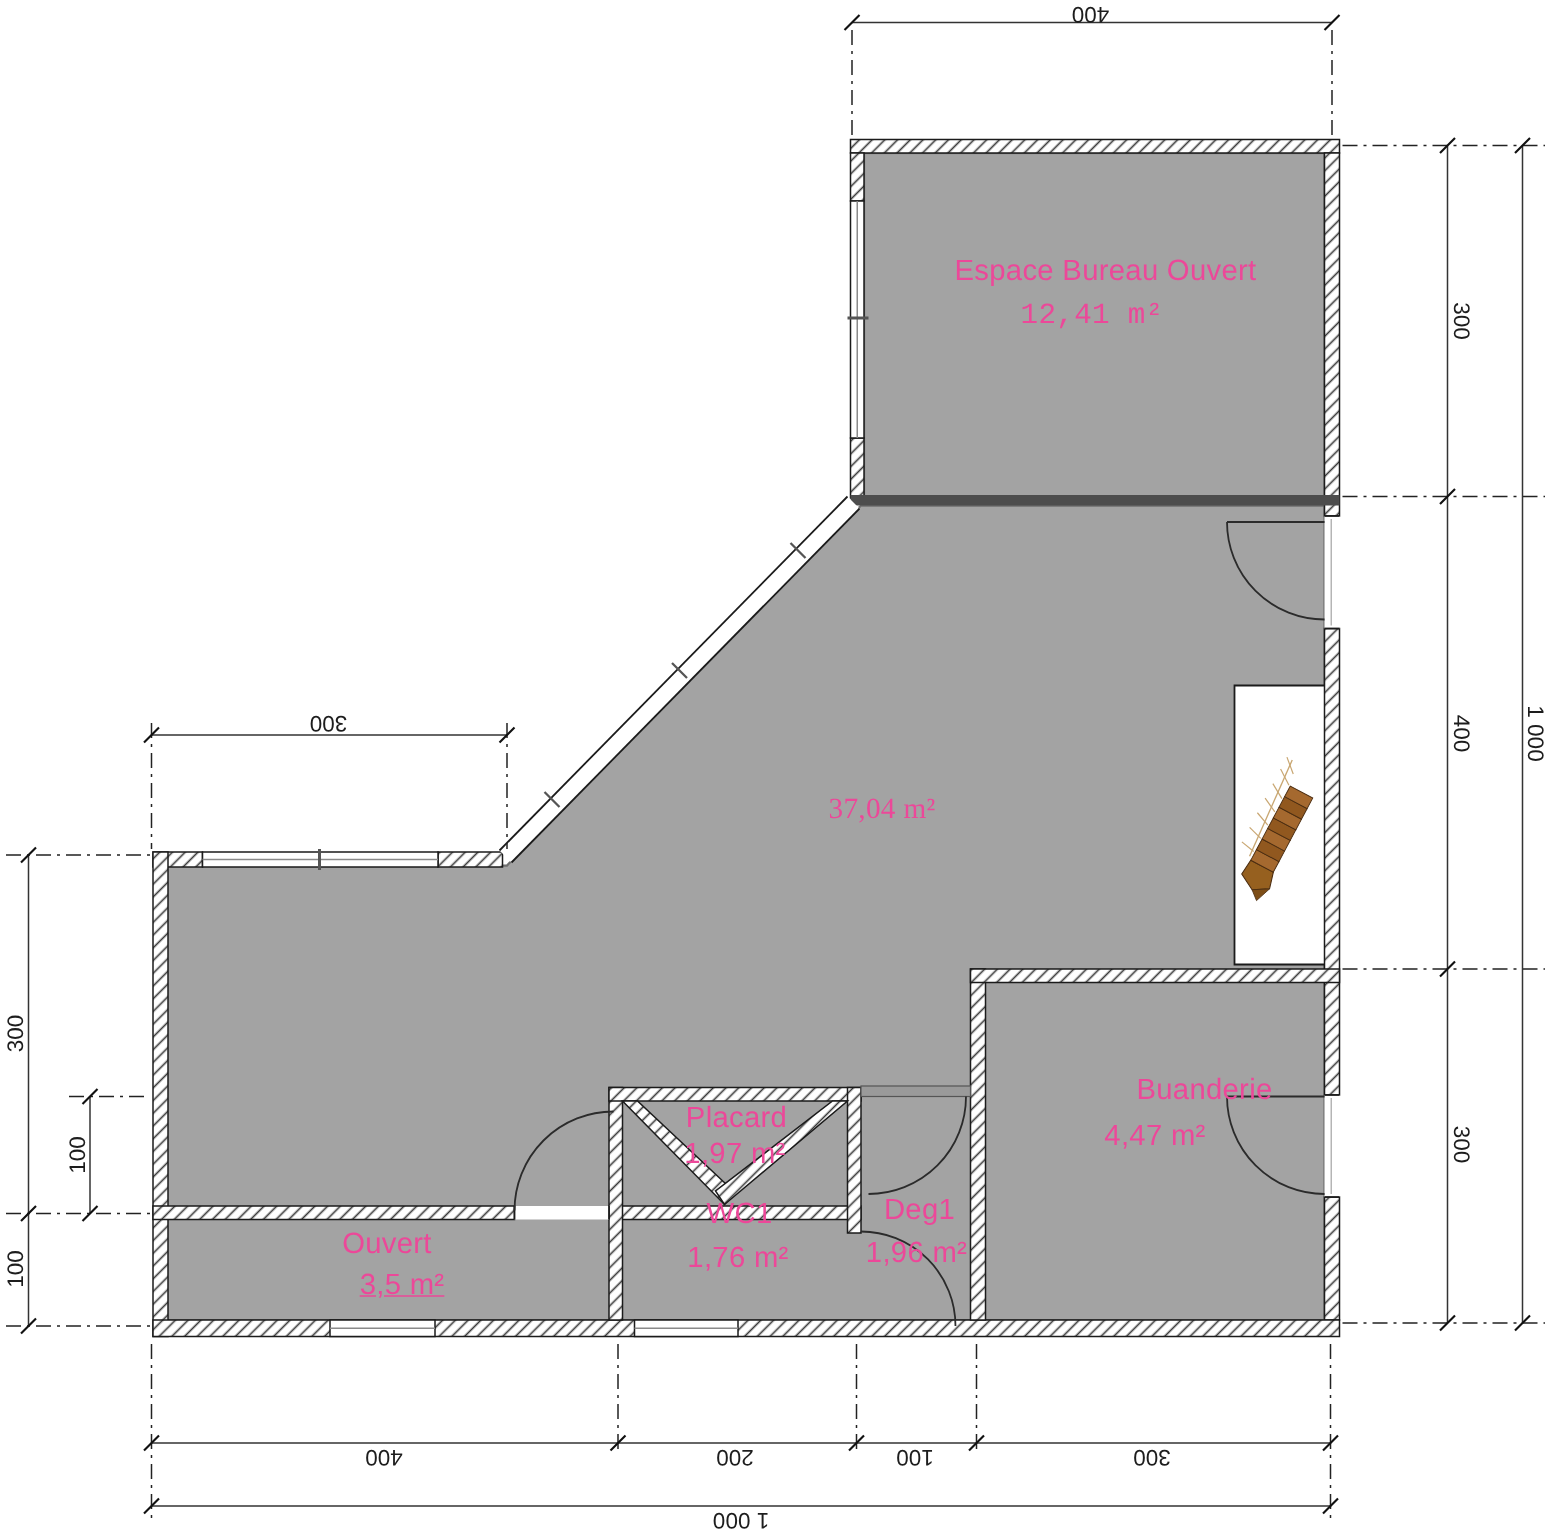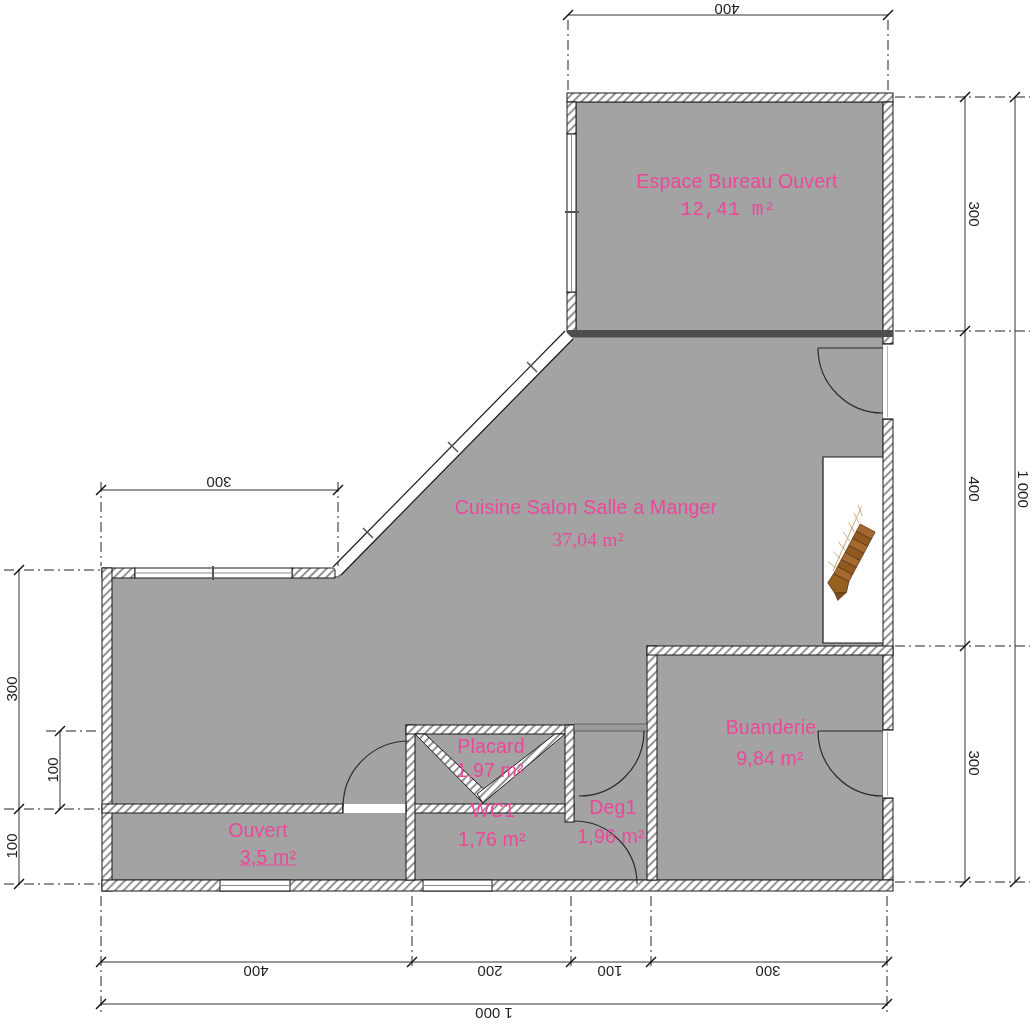--- a/index.html
+++ b/index.html
@@ -201,37 +201,36 @@
         <line x1="646" y1="967" x2="656" y2="957"></line>
         <line x1="882" y1="967" x2="892" y2="957"></line>
     <line x1="96" y1="1009" x2="106" y2="999"></line>
         <line x1="882" y1="1009" x2="892" y2="999"></line>
   </g>
 </svg>
 
   <div class="lbl" style="left:737px;top:181px;">Espace Bureau Ouvert</div>
   <div class="lbl" style="left:728px;top:210px;font-family:Liberation Mono, monospace;">12,41 m²</div>
 
-  <div class="lbl" style="left:586px;top:507px;">Cuisine Salon Salle a Manger</div>
   <div class="lbl" style="left:588px;top:540px;font-family:Liberation Serif, serif;">37,04 m²</div>
 
   <div class="lbl" style="left:491px;top:746px;">Placard</div>
   <div class="lbl" style="left:490px;top:770px;">1,97 m²</div>
 
   <div class="lbl" style="left:493px;top:810px;">WC1</div>
   <div class="lbl" style="left:492px;top:839px;">1,76 m²</div>
 
   <div class="lbl" style="left:613px;top:807px;">Deg1</div>
   <div class="lbl" style="left:611px;top:836px;">1,96 m²</div>
 
   <div class="lbl" style="left:258px;top:830px;">Ouvert</div>
   <div class="lbl" style="left:268px;top:857px;text-decoration:underline;">3,5 m²</div>
 
-  <div class="lbl" style="left:771px;top:727px;text-align:center;">Buanderie</div>
-  <div class="lbl" style="left:770px;top:758px;">9,84 m²</div>
+  <div class="lbl" style="left:803px;top:727px;text-align:center;">Buanderie</div>
+  <div class="lbl" style="left:770px;top:758px;">4,47 m²</div>
 
   <div class="dim r180" style="left:727px;top:9px;">400</div>
   <div class="dim r180" style="left:219px;top:482px;">300</div>
 
   <div class="dim rm90" style="left:11px;top:689px;">300</div>
   <div class="dim rm90" style="left:52px;top:770px;">100</div>
   <div class="dim rm90" style="left:11px;top:846px;">100</div>
 
   <div class="dim r90" style="left:974px;top:214px;">300</div>
   <div class="dim r90" style="left:974px;top:489px;">400</div>

